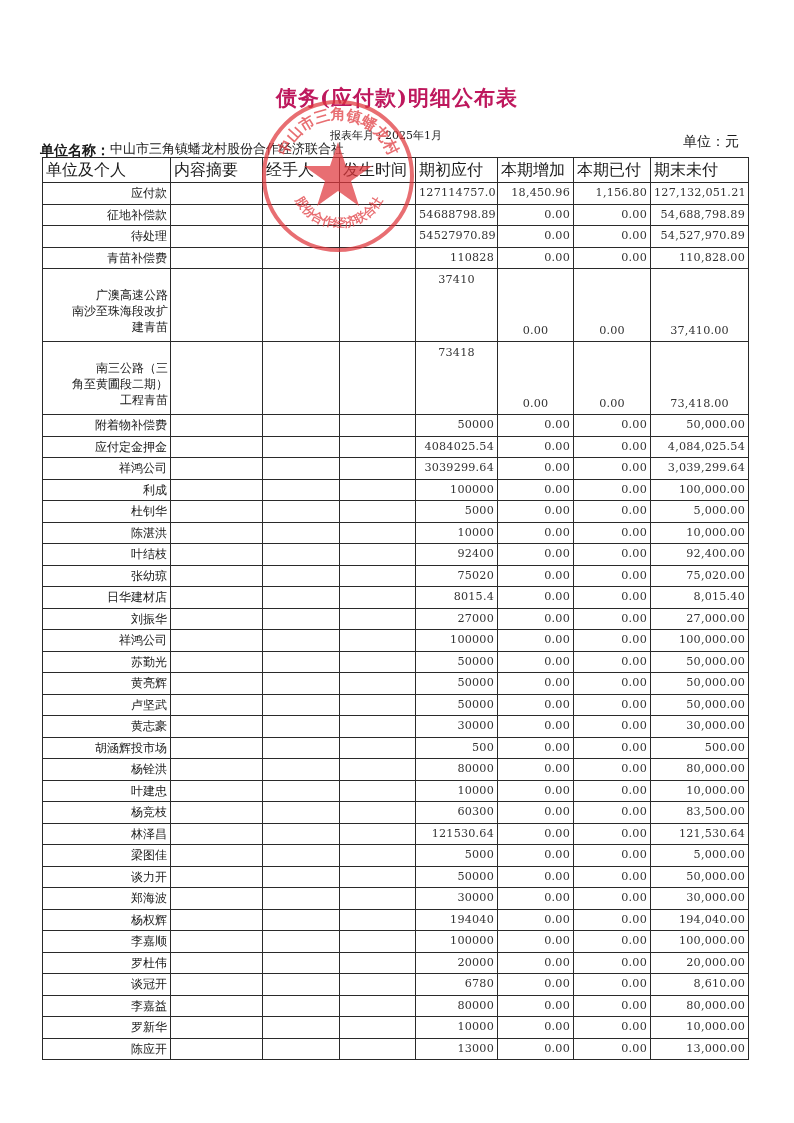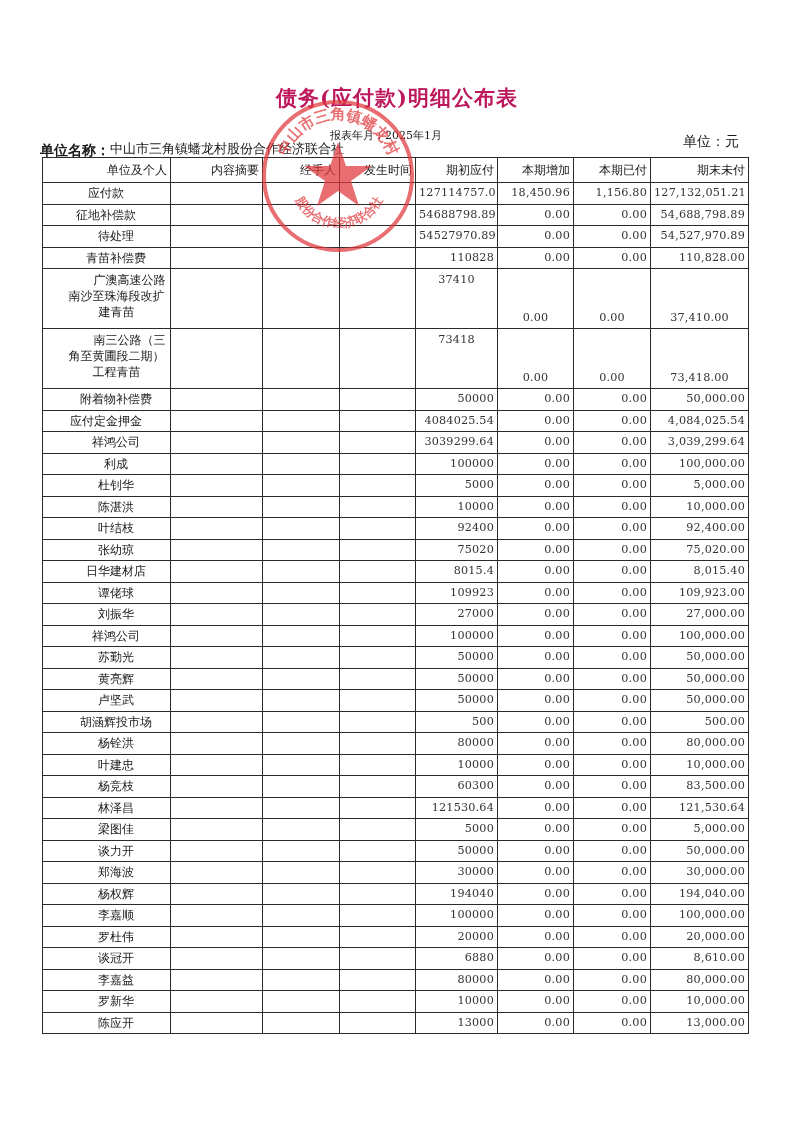--- a/index.html
+++ b/index.html
@@ -18,29 +18,29 @@
   .unit-name-value { position:absolute; left:110px; top:140px; font-size:13px; }
   .unit-label { position:absolute; left:683px; top:133px; font-size:14px; }
 
   table.ledger {
     position:absolute; left:42px; top:157px; border-collapse:collapse;
     table-layout:fixed; width:706px; font-size:11.5px;
   }
   table.ledger td, table.ledger th {
     border:1.2px solid #2a2a2a; padding:0 3px; overflow:hidden; white-space:nowrap;
   }
-  table.ledger th { font-weight:normal; height:24px; text-align:right; font-size:12px; }
+  table.ledger th { font-weight:normal; height:24px; text-align:left; font-size:16px; }
   table.ledger td { height:20.5px; line-height:20.5px; }
   td.num { text-align:right; font-family:"DejaVu Serif", serif; font-size:11.2px; color:#333; letter-spacing:0.2px; }
-  td.name { text-align:center; font-size:12px; }
+  td.name { text-align:right; font-size:12px; }
   .ind0 { padding-left:2px !important; }
   .ind1 { padding-left:22px !important; }
   .ind2 { padding-left:22px !important; }
   tr.tall td { height:54px; line-height:16px; vertical-align:top; }
-  tr.tall td.name { white-space:normal; padding-top:3px; padding-right:2px;margin-left:8px; }
+  tr.tall td.name { white-space:normal; padding-top:18px; padding-right:2px;margin-left:8px; }
   tr.tall td.num { vertical-align:bottom; padding-bottom:2px;text-align:center; }
   tr.tall td.num.top { vertical-align:top; padding-top:3px; }
 
   .stamp {
     position:absolute; left:258px; top:96px; width:160px; height:160px;
     pointer-events:none; opacity:0.72;
   }
 </style>
 </head>
 <body>
@@ -221,30 +221,20 @@
         <td class="name ind2">日华建材店</td>
         <td class=""></td>
         <td class=""></td>
         <td class=""></td>
         <td class="num">8015.4</td>
         <td class="num">0.00</td>
         <td class="num">0.00</td>
         <td class="num">8,015.40</td>
       </tr>
       <tr>
-        <td class="name ind2">谭佬球</td>
-        <td class=""></td>
-        <td class=""></td>
-        <td class=""></td>
-        <td class="num">109923</td>
-        <td class="num">0.00</td>
-        <td class="num">0.00</td>
-        <td class="num">109,923.00</td>
-      </tr>
-      <tr>
         <td class="name ind2">刘振华</td>
         <td class=""></td>
         <td class=""></td>
         <td class=""></td>
         <td class="num">27000</td>
         <td class="num">0.00</td>
         <td class="num">0.00</td>
         <td class="num">27,000.00</td>
       </tr>
       <tr>
@@ -281,20 +271,30 @@
         <td class="name ind2">卢坚武</td>
         <td class=""></td>
         <td class=""></td>
         <td class=""></td>
         <td class="num">50000</td>
         <td class="num">0.00</td>
         <td class="num">0.00</td>
         <td class="num">50,000.00</td>
       </tr>
       <tr>
+        <td class="name ind2">黄志豪</td>
+        <td class=""></td>
+        <td class=""></td>
+        <td class=""></td>
+        <td class="num">30000</td>
+        <td class="num">0.00</td>
+        <td class="num">0.00</td>
+        <td class="num">30,000.00</td>
+      </tr>
+      <tr>
         <td class="name ind2">胡涵辉投市场</td>
         <td class=""></td>
         <td class=""></td>
         <td class=""></td>
         <td class="num">500</td>
         <td class="num">0.00</td>
         <td class="num">0.00</td>
         <td class="num">500.00</td>
       </tr>
       <tr>
@@ -395,21 +395,21 @@
         <td class="num">20000</td>
         <td class="num">0.00</td>
         <td class="num">0.00</td>
         <td class="num">20,000.00</td>
       </tr>
       <tr>
         <td class="name ind2">谈冠开</td>
         <td class=""></td>
         <td class=""></td>
         <td class=""></td>
-        <td class="num">6880</td>
+        <td class="num">6780</td>
         <td class="num">0.00</td>
         <td class="num">0.00</td>
         <td class="num">8,610.00</td>
       </tr>
       <tr>
         <td class="name ind2">李嘉益</td>
         <td class=""></td>
         <td class=""></td>
         <td class=""></td>
         <td class="num">80000</td>

